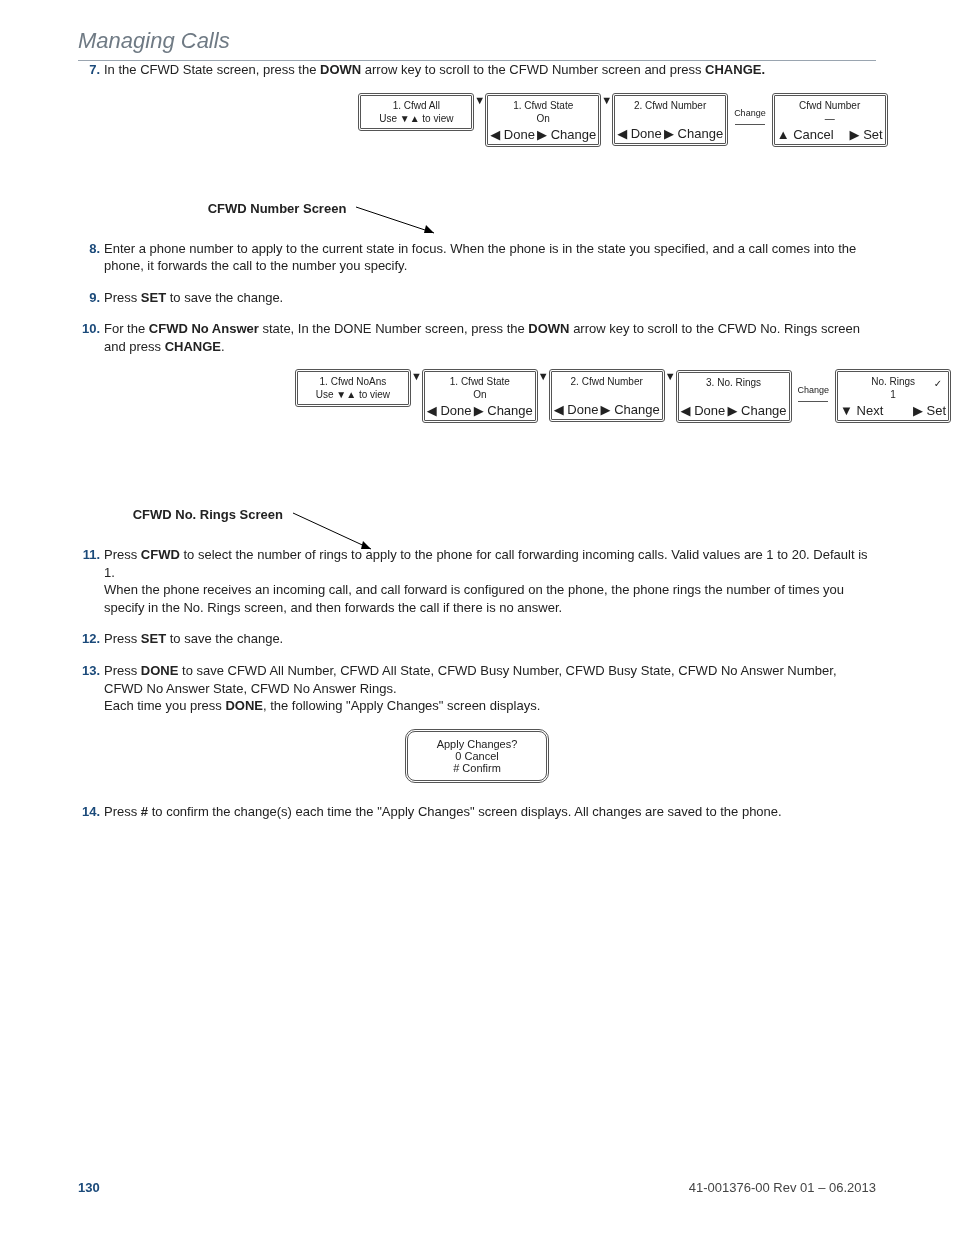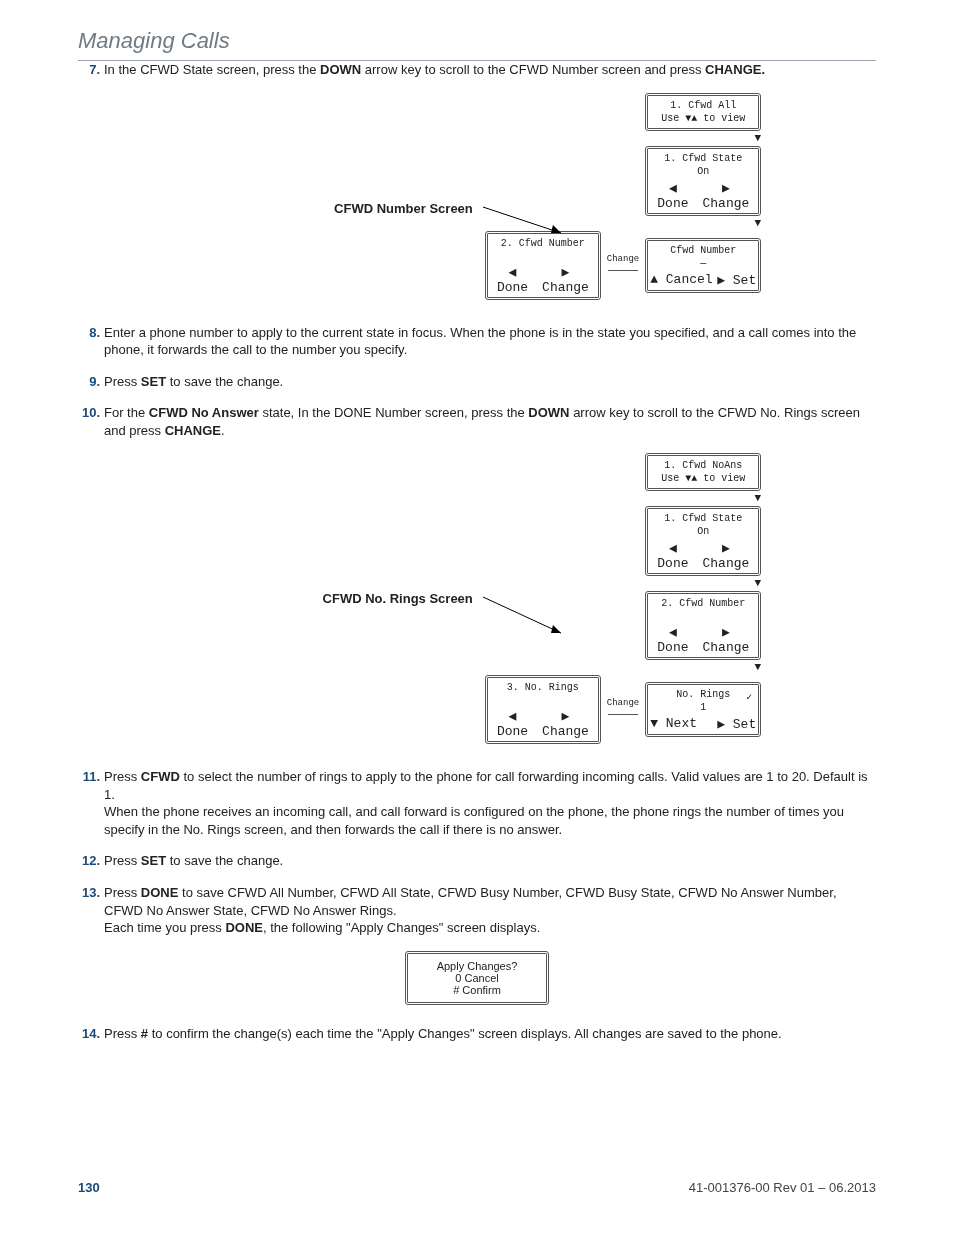--- a/index.html
+++ b/index.html
@@ -53,23 +53,21 @@
   .label-col {
     width: 280px;
     text-align: right;
     padding-right: 12px;
     font-weight: 700;
     font-size: 13px;
     position: relative;
   }
   .screens-col {
     display: flex;
-    flex-direction: column;
-    align-items: flex-end;
-    font-family: Liberation Mono, monospace;
+    align-items: flex-start;
   }
   .screen-box {
     border: 3px double #555;
     border-radius: 3px;
     background: #fff;
     width: 116px;
     font-size: 10px;
     text-align: center;
     padding: 4px 2px 2px 2px;
     box-sizing: border-box;
@@ -100,21 +98,21 @@
   .row .hline {
     width: 30px;
     border-top: 1px solid #555;
     position: relative;
     top: 0;
   }
   .check { position: absolute; right: 6px; top: 6px; font-size: 10px; }
   .screen-box.rel { position: relative; }
   .apply-box {
     border: 3px double #555;
-    border-radius: 3px;
+    border-radius: 10px;
     width: 130px;
     text-align: center;
     font-size: 11px;
     padding: 6px 4px;
     margin: 12px auto 20px auto;
   }
   .footer {
     display: flex;
     justify-content: space-between;
     align-items: baseline;

